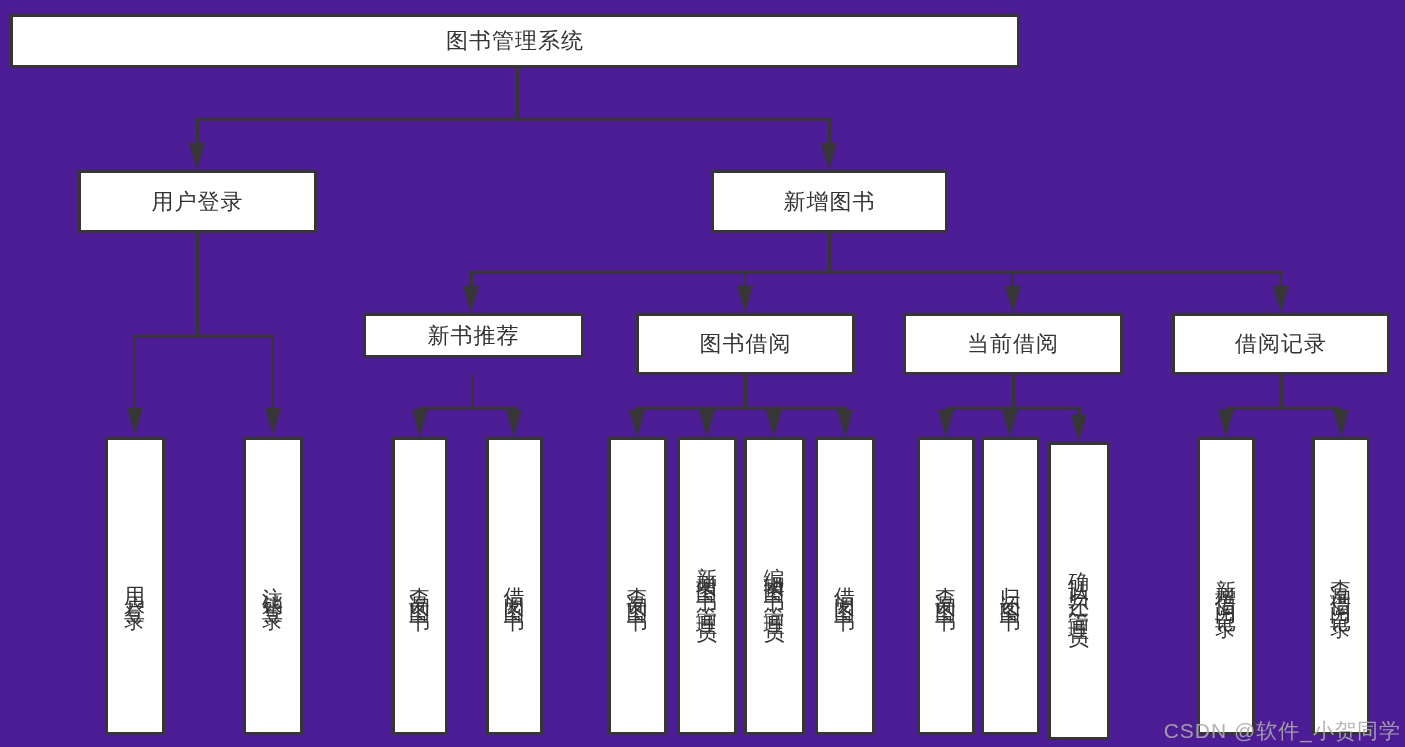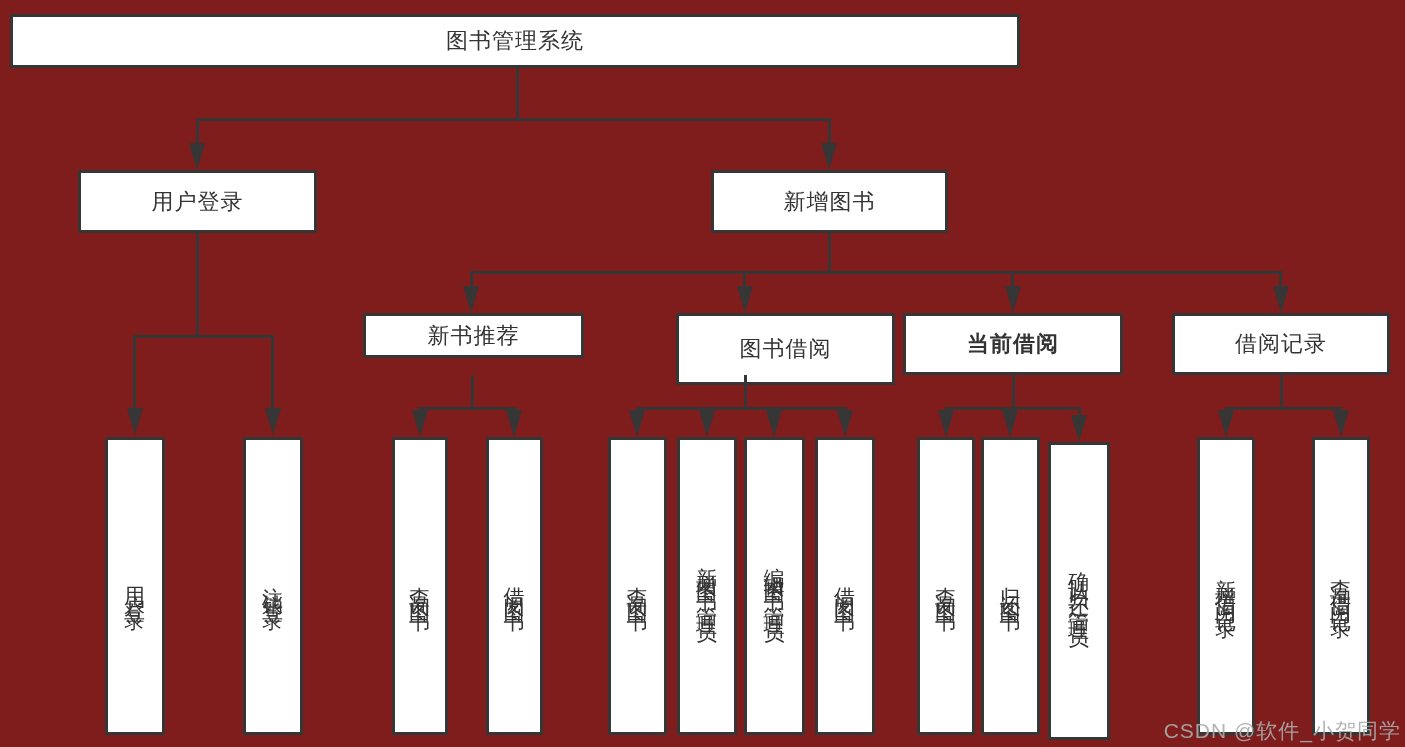--- a/index.html
+++ b/index.html
@@ -1,19 +1,19 @@
 <!DOCTYPE html>
 <html><head>
 <meta charset="utf-8">
 <style>
   html,body{margin:0;padding:0;background:#ffffff;}
   .canvas{
     position:relative;
     width:1405px;height:747px;
-    background:#7f1d1d;
+    background:#4c1d95;
     font-family:"Liberation Sans","DejaVu Sans",sans-serif;
     color:#333333;
     overflow:hidden;
     text-align:right;
   }
   .box{
     position:absolute;
     box-sizing:border-box;
     border:3px solid #363636;
     background:#ffffff;
@@ -60,23 +60,23 @@
 <div class="canvas">
 
   <div class="box" style="left:10px;top:14px;width:1010px;height:54px;">图书管理系统</div>
 
   <div class="box" style="left:78px;top:170px;width:239px;height:63px;">用户登录</div>
 
   <div class="box" style="left:711px;top:170px;width:237px;height:63px;">新增图书</div>
 
   <div class="box" style="left:363px;top:313px;width:221px;height:45px;">新书推荐</div>
 
-  <div class="box" style="left:636px;top:313px;width:219px;height:72px;margin-left:40px;">图书借阅</div>
+  <div class="box" style="left:636px;top:313px;width:219px;height:62px;">图书借阅</div>
 
-  <div class="box" style="left:903px;top:313px;width:220px;height:62px;font-weight:bold;">当前借阅</div>
+  <div class="box" style="left:903px;top:313px;width:220px;height:62px;">当前借阅</div>
 
   <div class="box" style="left:1172px;top:313px;width:218px;height:62px;">借阅记录</div>
 
   <div class="box vbox" style="left:105px;top:437px;width:60px;height:298px;">
     <span class="vtext">用户登录</span>
   </div>
 
   <div class="box vbox" style="left:243px;top:437px;width:60px;height:298px;">
     <span class="vtext">注销登录</span>
   </div>

